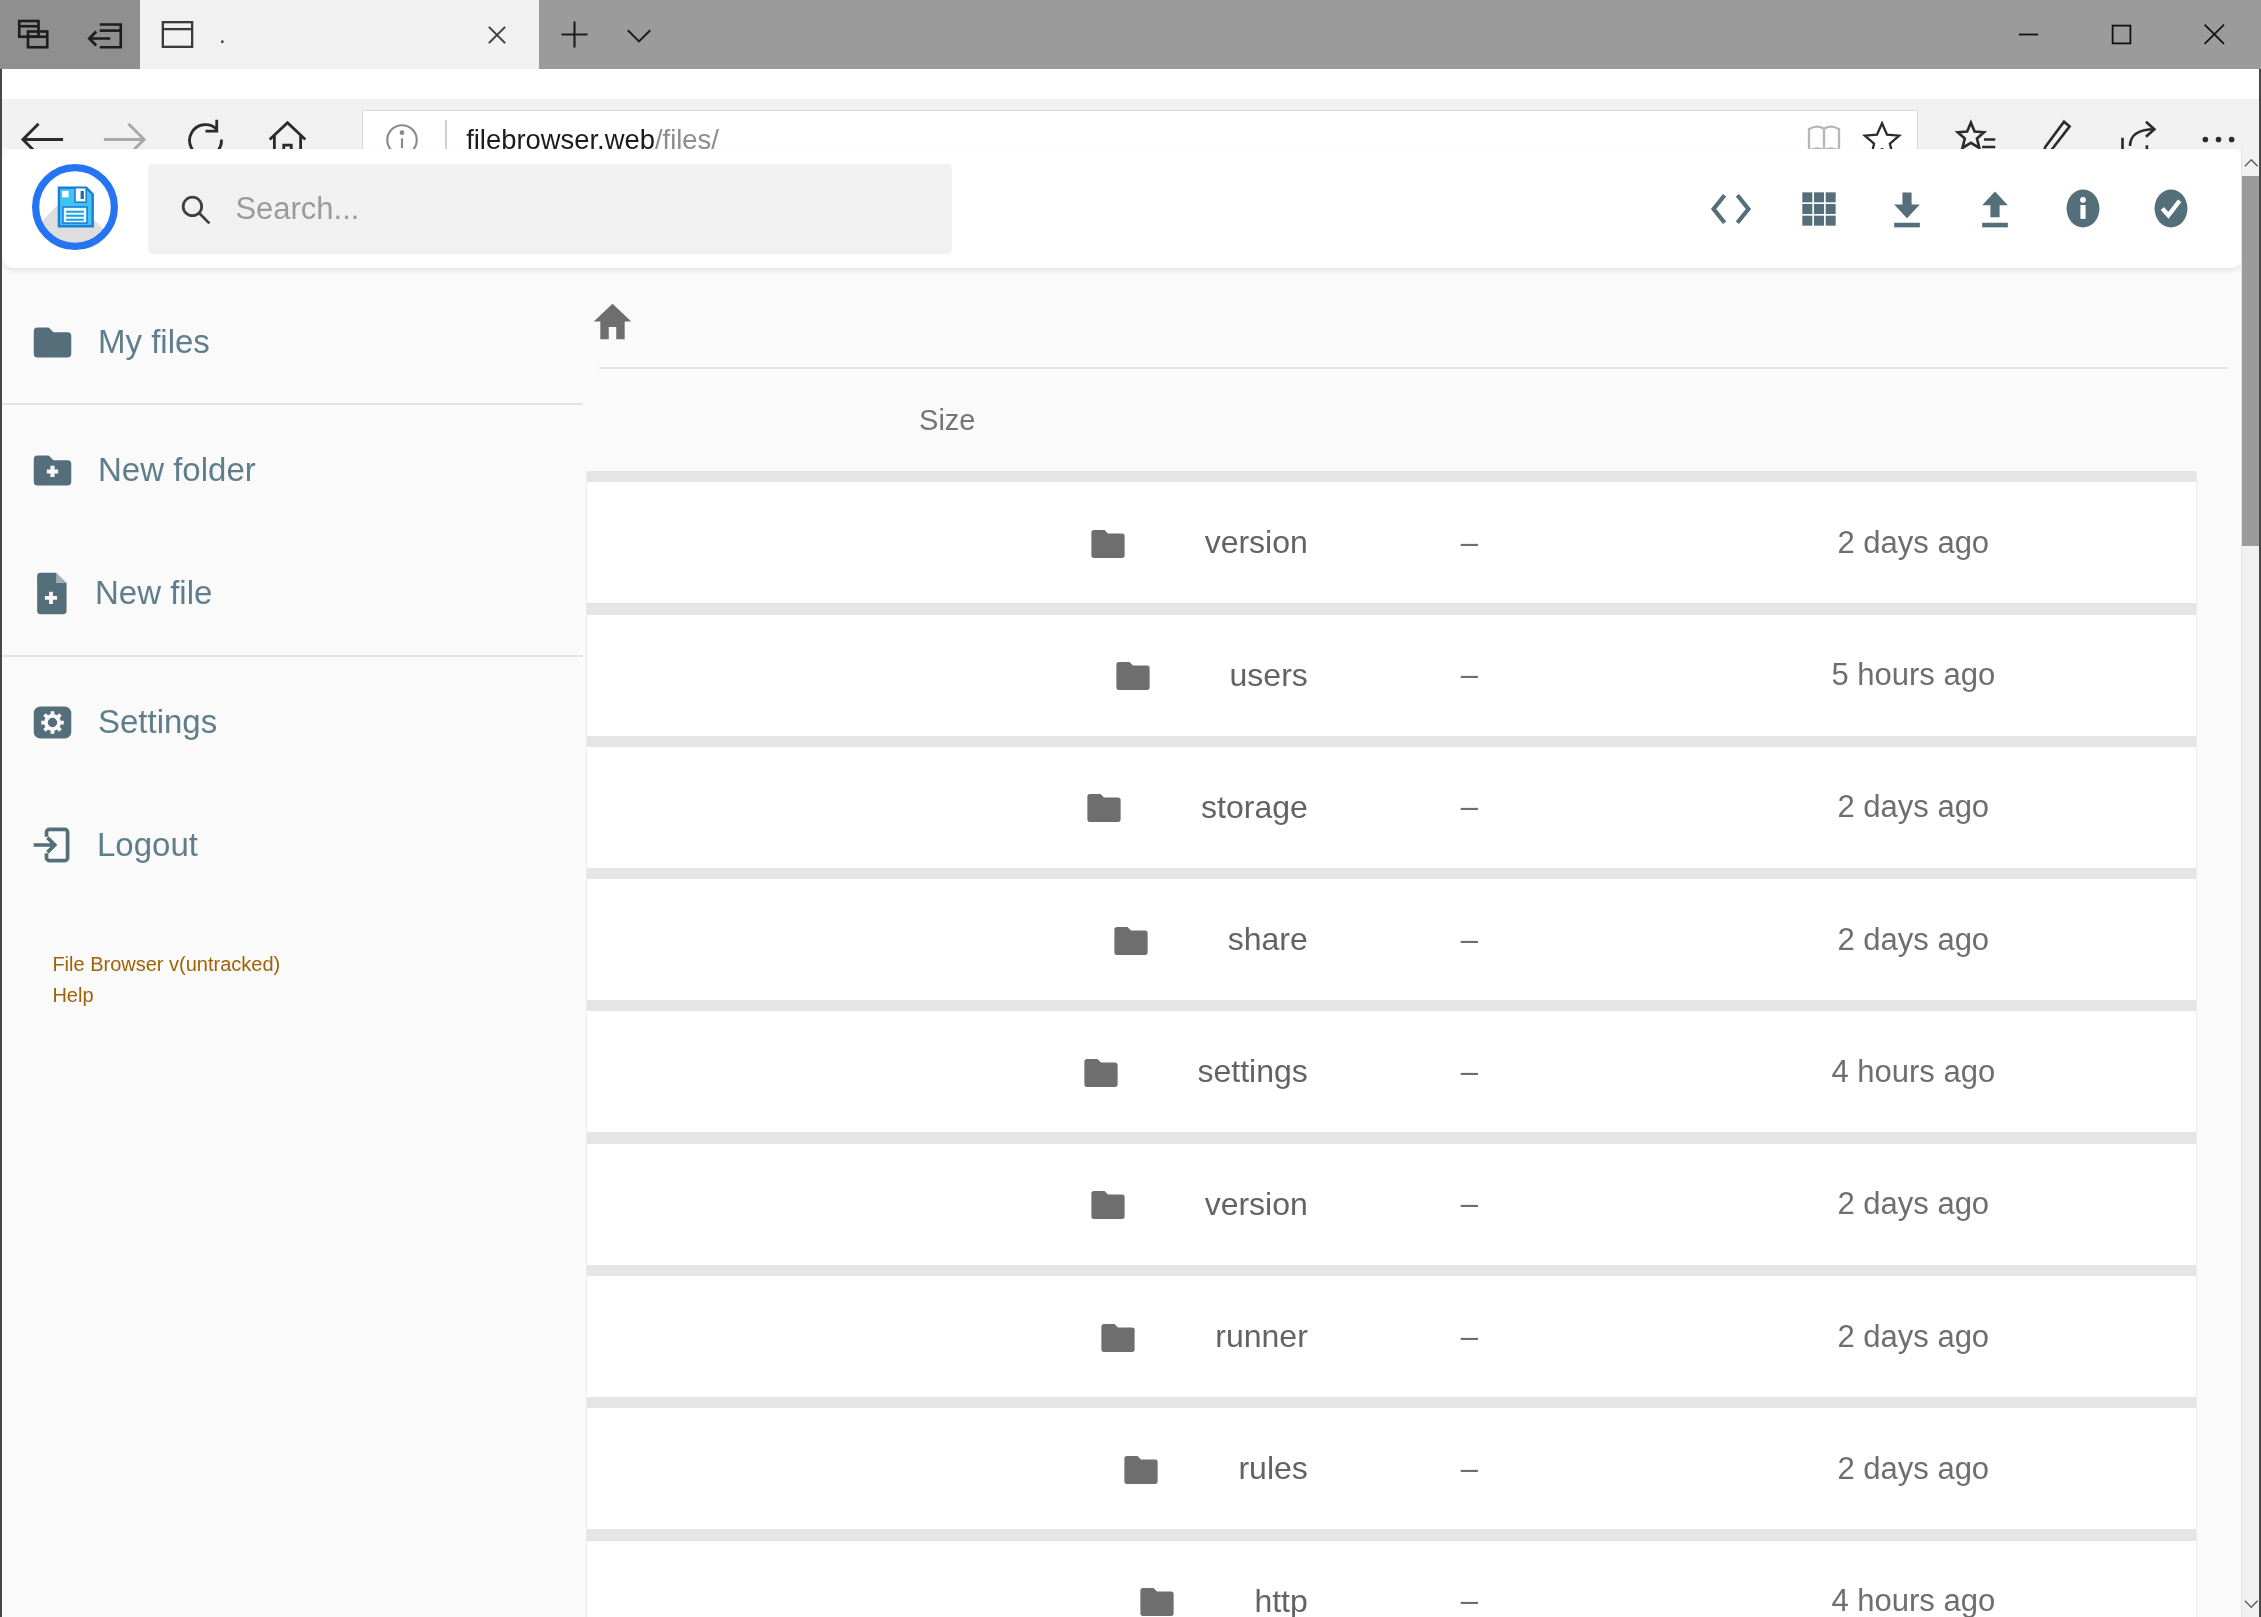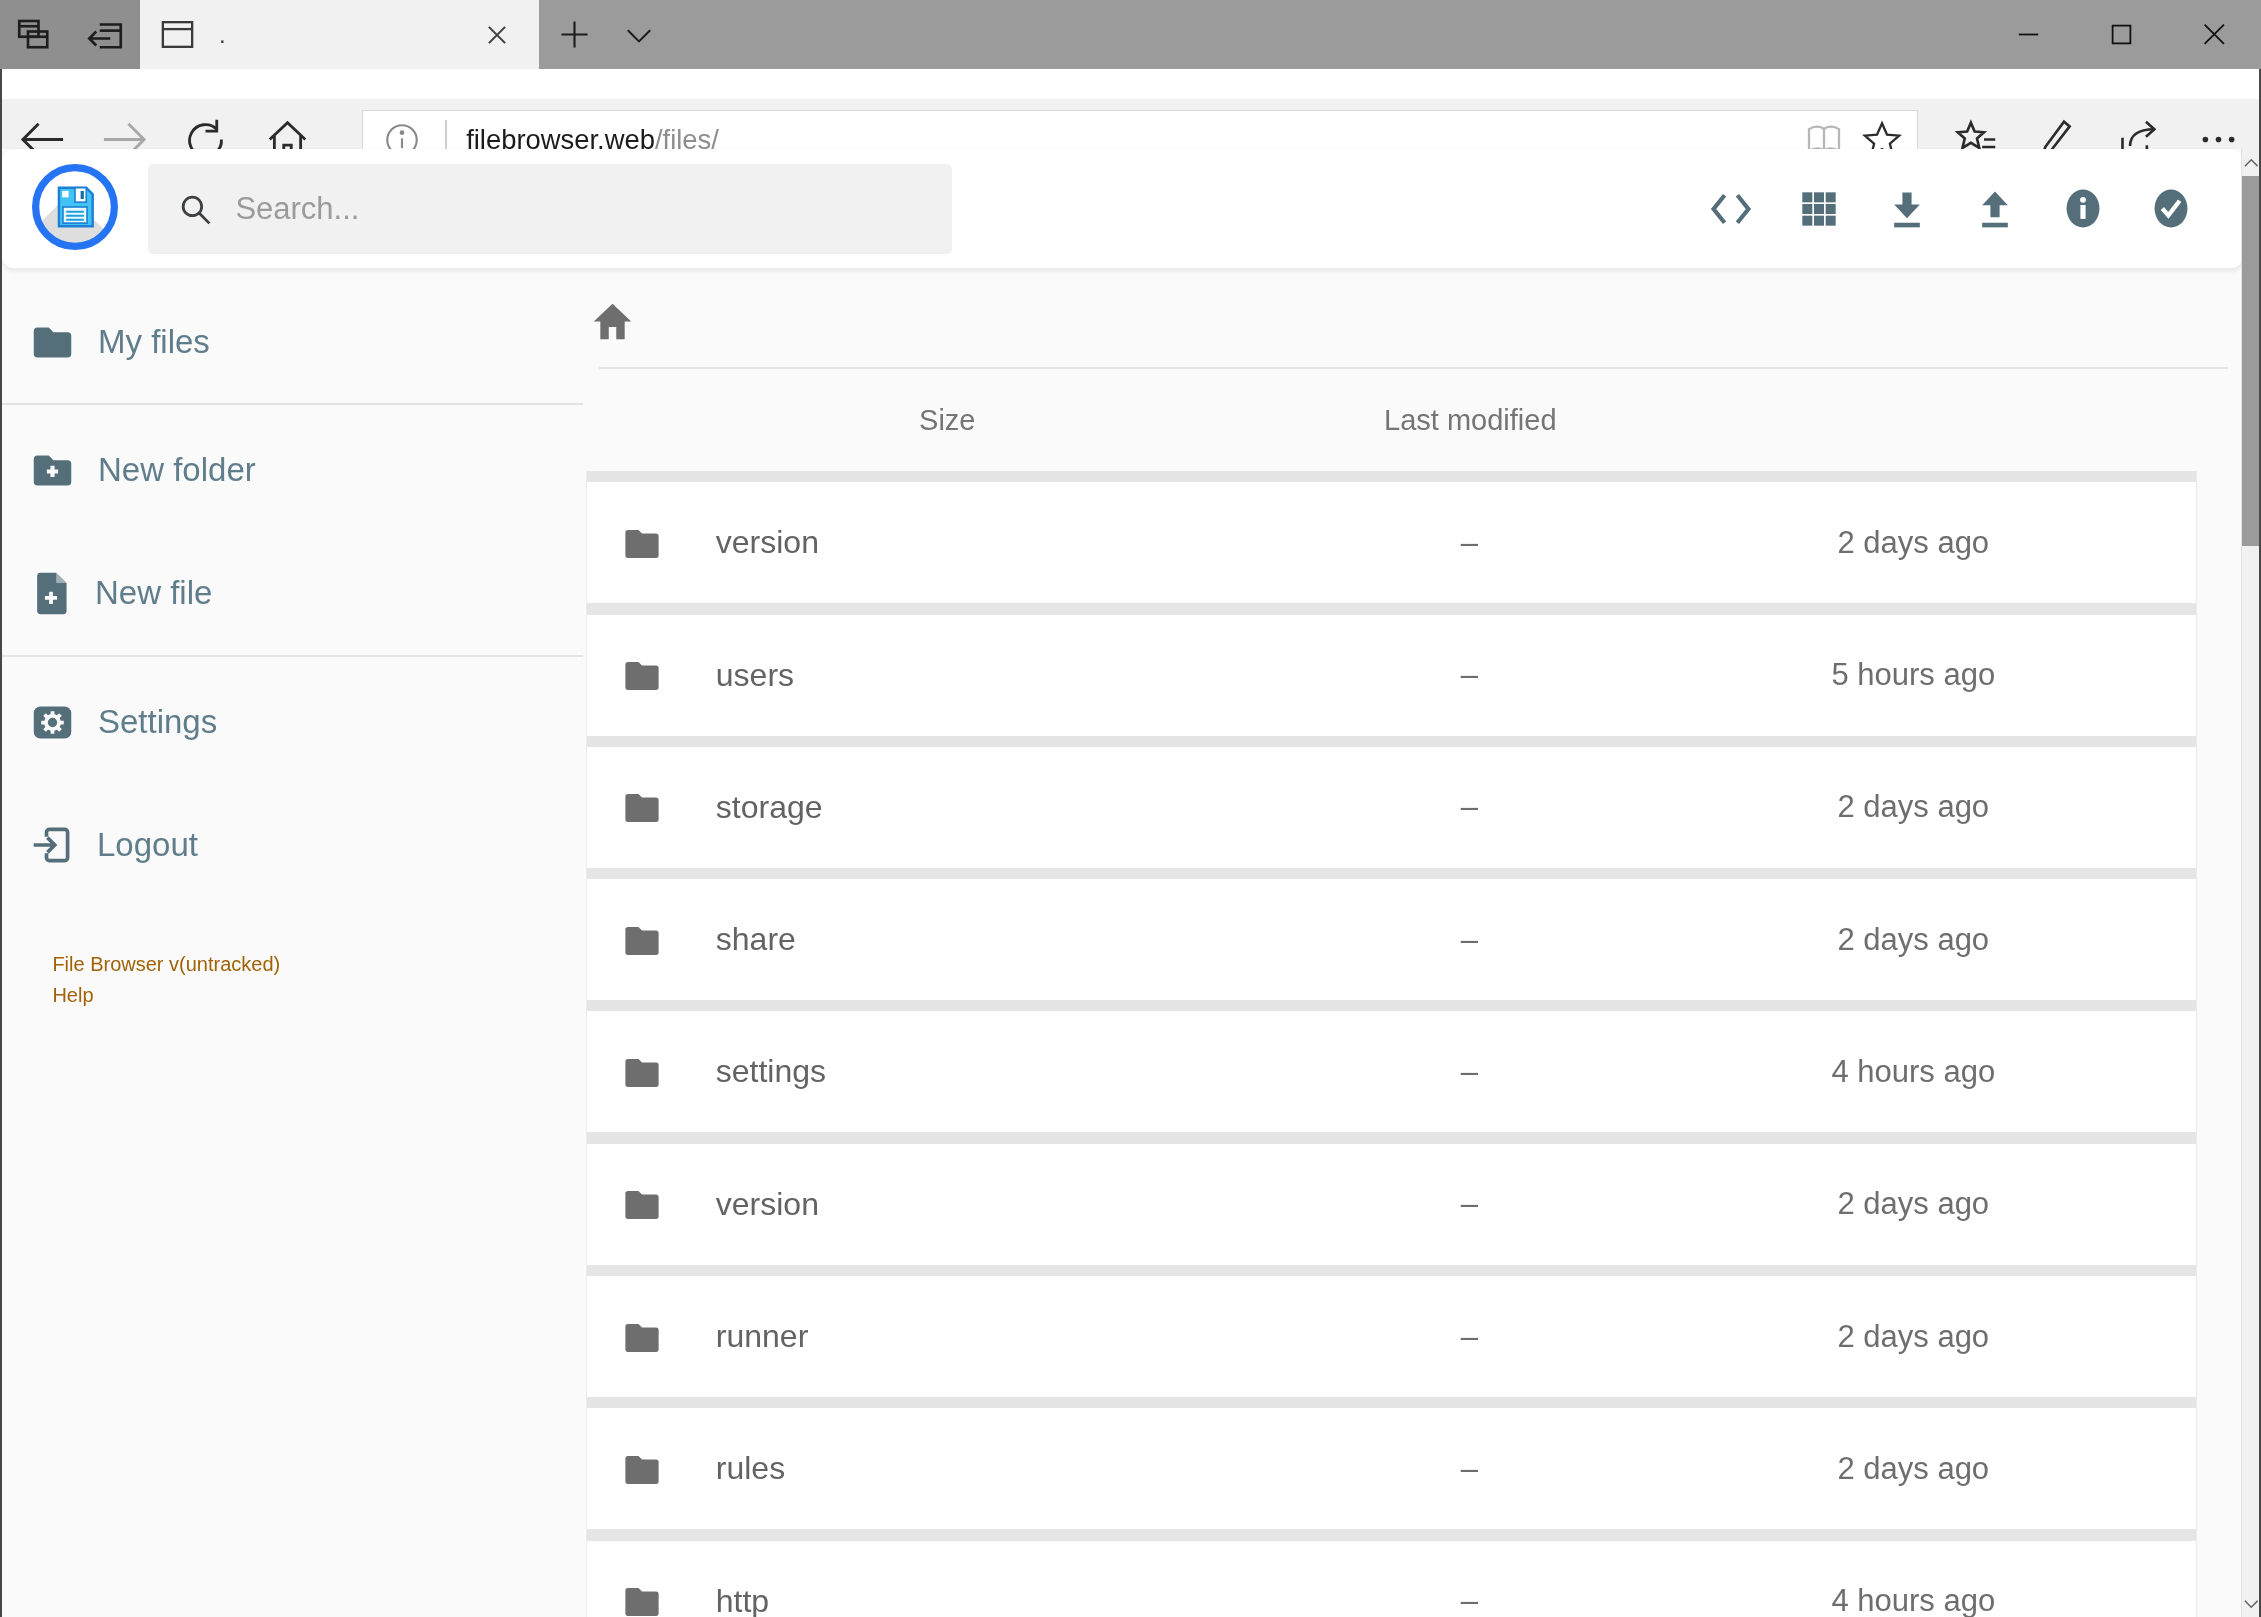--- a/index.html
+++ b/index.html
@@ -58,21 +58,21 @@
   .content { position:absolute; left:581px; top:119px; right:18px; bottom:0; background:#fafafa; }
   .bc-home { position:absolute; left:5.7px; top:29px; width:47px; height:47px; display:flex; align-items:center; justify-content:center; }
   .bc-divider { position:absolute; left:16px; right:13.7px; top:99px; height:1.6px; background:#e6e6e6; }
   .grid3 { display:grid; grid-template-columns:1fr 323px 565px; align-items:center; }
   .cols-header { position:absolute; left:2.4px; top:101px; width:1611px; height:103px; }
   .cols-header .h-name { padding-left:27.4px; font-size:31px; font-weight:bold; color:#565f66; display:flex; align-items:center; gap:13px; }
   .cols-header .h-col { font-size:29px; color:#757575; text-align:center; }
   .list { position:absolute; left:2.4px; top:203px; width:1611px; border-left:1.6px solid #ececec; border-right:1.6px solid #ececec; background:#e5e5e5; padding-top:11.3px; }
   .row { height:121px; background:#fff; cursor:pointer; }
   .row + .row { margin-top:11.3px; }
-  .cell-name { display:flex; align-items:center; padding-left:34px; gap:53px; }
+  .cell-name { display:flex; align-items:center; padding-left:34px; gap:76px;justify-content:flex-end; }
   .cell-name .fname { font-size:32px; color:#636363; }
   .cell-size { font-size:31px; color:#6e6e6e; text-align:center; }
   .cell-mod { font-size:31px; color:#6e6e6e; text-align:center; }
 
   svg { display:block; }
 </style>
 </head>
 <body>
 
 <div class="stage">
@@ -350,21 +350,20 @@
     <main class="content">
       <button class="bc-home">
         <svg width="45" height="45" viewBox="0 0 48 48" fill="#6e6e6e">
           <path d="M4 25 L24 6 L44 25 H37 V44 H28 V31 H20 V44 H11 V25 Z"></path>
         </svg>
       </button>
       <div class="bc-divider"></div>
 
       <div class="cols-header grid3">
         <button class="h-col">Size</button>
-        <button class="h-col">Last modified</button>
       </div>
 
       <div class="list">
 
         <div class="row grid3">
           <div class="cell-name">
               <svg width="42" height="42" viewBox="0 0 48 48" fill="#6e6e6e">
                 <path d="M5 12 a3 3 0 0 1 3 -3 h12 l4 4 h16 a3 3 0 0 1 3 3 v22 a3 3 0 0 1 -3 3 H8 a3 3 0 0 1 -3 -3 z"></path>
               </svg>
               <span class="fname">version</span>

